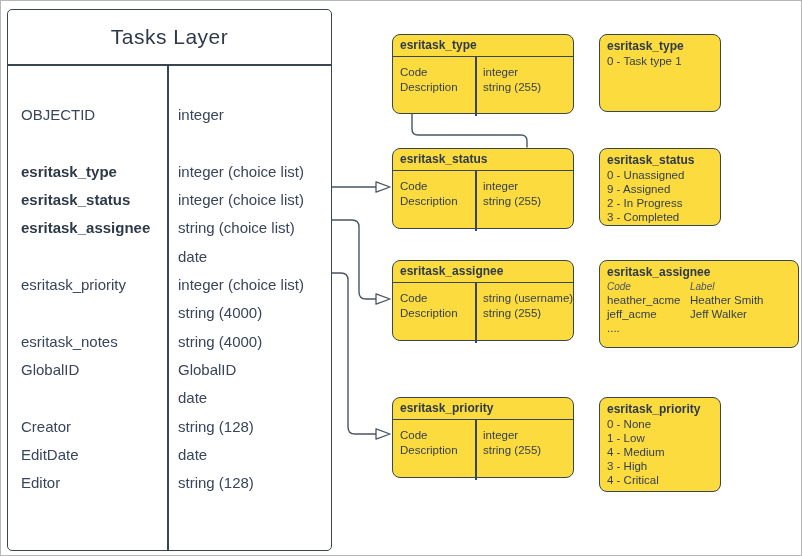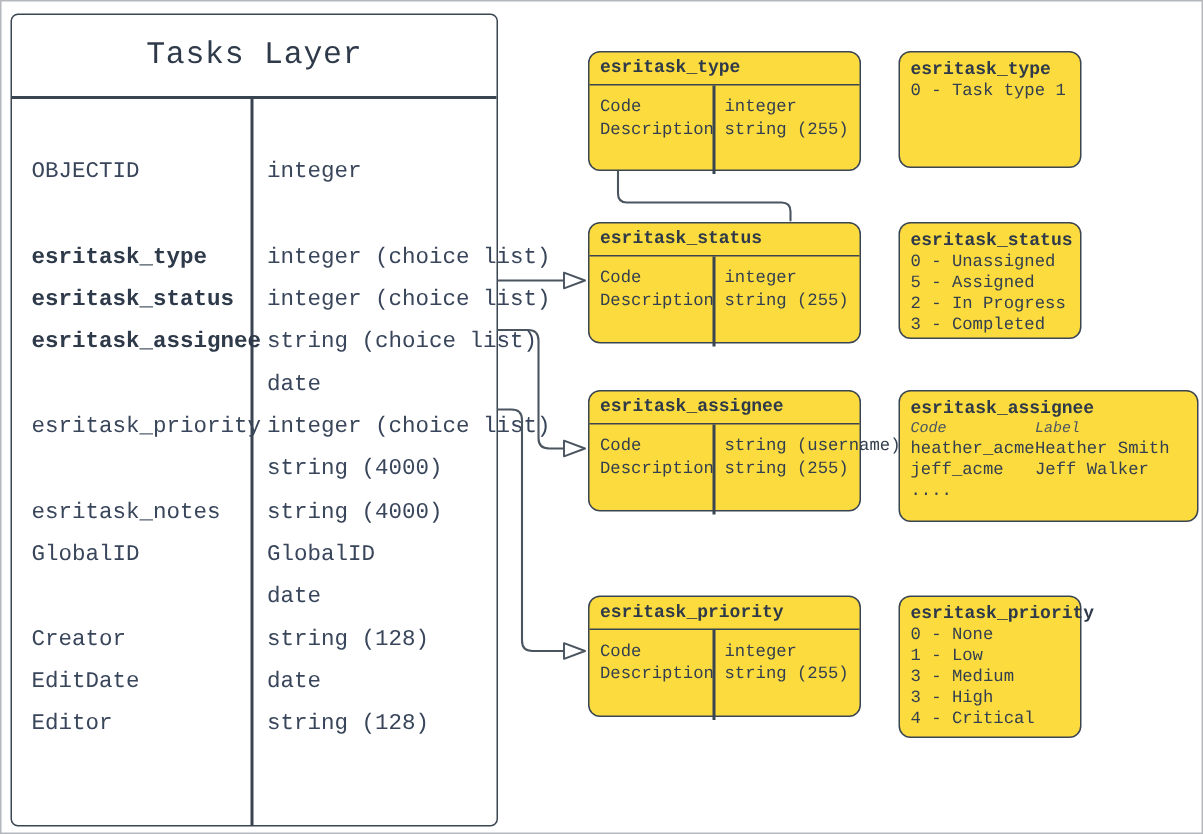--- a/index.html
+++ b/index.html
@@ -1,19 +1,19 @@
 <!DOCTYPE html>
 <html><head>
 <meta charset="utf-8">
 <style>
   html,body { margin:0; padding:0; background:#ffffff; }
   .canvas {
     position:relative; width:802px; height:556px; box-sizing:border-box;
     background:#ffffff; border:1px solid #b4b8bc; overflow:hidden;
-    font-family:Liberation Mono, monospace; color:#2e3a49;
+    font-family:Liberation Sans, sans-serif; color:#2e3a49;
   }
 
   
   .ttable {
     position:absolute; left:6px; top:8px; width:325px; height:542px;
     box-sizing:border-box; background:#ffffff;
     border:1.6px solid #3a4552; border-radius:5px;
   }
   .ttable-title {
     position:absolute; left:0; top:0; width:100%; height:54px;
@@ -193,35 +193,35 @@
   </div>
 
   <div class="vbox" style="left:598px; top:33px; width:122px; height:78px;">
     <div class="vbox-title">esritask_type</div>
     <div class="vline">0 - Task type 1</div>
   </div>
 
   <div class="vbox" style="left:598px; top:147px; width:122px; height:78px;">
     <div class="vbox-title">esritask_status</div>
     <div class="vline">0 - Unassigned</div>
-    <div class="vline">5 - Assigned</div>
+    <div class="vline">9 - Assigned</div>
     <div class="vline">2 - In Progress</div>
     <div class="vline">3 - Completed</div>
   </div>
 
   <div class="vbox" style="left:598px; top:259px; width:200px; height:88px;">
     <div class="vbox-title">esritask_assignee</div>
     <div class="vrow vhead"><span class="vcell-code">Code</span><span>Label</span></div>
     <div class="vrow"><span class="vcell-code">heather_acme</span><span>Heather Smith</span></div>
     <div class="vrow"><span class="vcell-code">jeff_acme</span><span>Jeff Walker</span></div>
     <div class="vline">....</div>
   </div>
 
   <div class="vbox" style="left:598px; top:396px; width:122px; height:95px;">
     <div class="vbox-title">esritask_priority</div>
     <div class="vline">0 - None</div>
     <div class="vline">1 - Low</div>
-    <div class="vline">3 - Medium</div>
+    <div class="vline">4 - Medium</div>
     <div class="vline">3 - High</div>
     <div class="vline">4 - Critical</div>
   </div>
 
 </div>
 
 </body></html>

